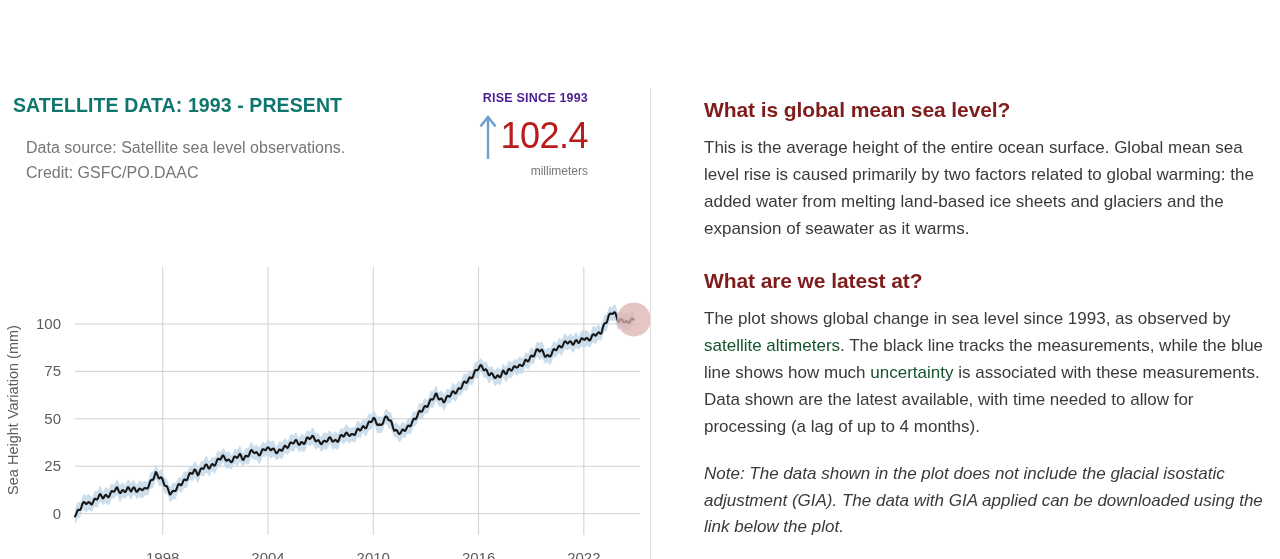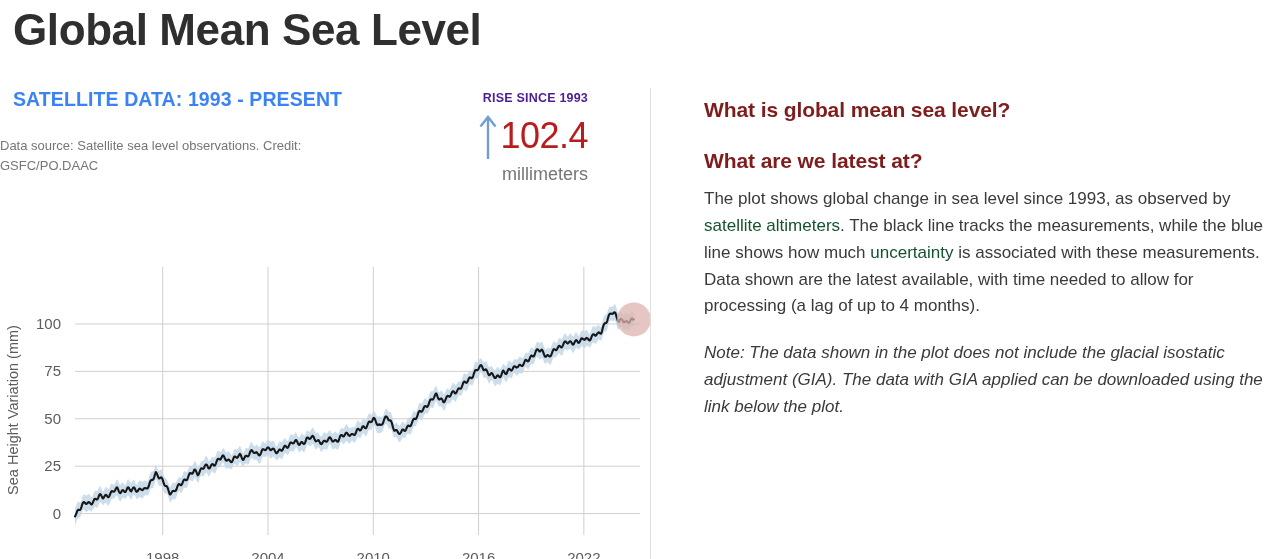--- a/index.html
+++ b/index.html
@@ -39,33 +39,33 @@
   .left-col {
     position: absolute;
     left: 0;
     top: 88px;
     width: 650px;
     height: 471px;
   }
   .subtitle {
     position: absolute;
     left: 13px;
-    top: 0;
+    top: 6px;
     font-size: 19.5px;
     font-weight: 600;
-    color: #3b82f6;
+    color: #0f766e;
     letter-spacing: 0.1px;
     white-space: nowrap;
   }
   .source {
     position: absolute;
-    left: 0;
+    left: 26px;
     top: 48px;
     width: 370px;
-    font-size: 13px;
+    font-size: 16px;
     line-height: 1.55;
     color: #767676;
   }
 
   
   .stat-block {
     position: absolute;
     right: 62px;
     top: 4px;
     width: 200px;
@@ -94,21 +94,21 @@
     top: 1px;
   }
   .stat-value {
     font-size: 36px;
     font-weight: 400;
     color: #b91c1c;
     line-height: 1;
     letter-spacing: -0.5px;
   }
   .stat-units {
-    font-size: 18px;
+    font-size: 12px;
     color: #767676;
     margin-top: 3px;
     line-height: 1;
   }
 
   
   .chart-wrap {
     position: absolute;
     left: 0;
     top: 112px;
@@ -158,21 +158,20 @@
   .right-col a {
     color: #14532d;
     text-decoration: none;
   }
 </style>
 </head>
 <body>
 
 <div id="page">
 
-  <div class="page-title">Global Mean Sea Level</div>
 
   <div class="left-col">
 
     <div class="subtitle">SATELLITE DATA: 1993 - PRESENT</div>
     <div class="source">Data source: Satellite sea level observations. Credit: GSFC/PO.DAAC</div>
 
     <div class="stat-block">
       <div class="stat-label">RISE SINCE 1993</div>
       <div class="stat-row">
         <span class="stat-arrow">
@@ -227,18 +226,19 @@
         <text id="xlabel-text" x="305" y="381" text-anchor="middle" font-family="Liberation Sans, sans-serif" font-size="14.5" fill="#5c5c5c" letter-spacing="0.6">YEAR</text>
       </svg>
     </div>
 
   </div>
 
   <div class="v-divider"></div>
 
   <div class="right-col">
     <h2 class="first">What is global mean sea level?</h2>
+    <p>This is the average height of the entire ocean surface. Global mean sea level rise is caused primarily by two factors related to global warming: the added water from melting land-based ice sheets and glaciers and the expansion of seawater as it warms.</p>
     <h2 class="second">What are we latest at?</h2>
     <p><span>The plot shows global change in sea level since 1993, as observed by </span><a href="#">satellite altimeters</a><span>. The black line tracks the measurements, while the blue line shows how much </span><a href="#">uncertainty</a><span> is associated with these measurements. Data shown are the latest available, with time needed to allow for processing (a lag of up to 4 months).</span></p>
     <p class="note">Note: The data shown in the plot does not include the glacial isostatic adjustment (GIA). The data with GIA applied can be downloaded using the link below the plot.</p>
   </div>
 
 </div>
 
 </body></html>

